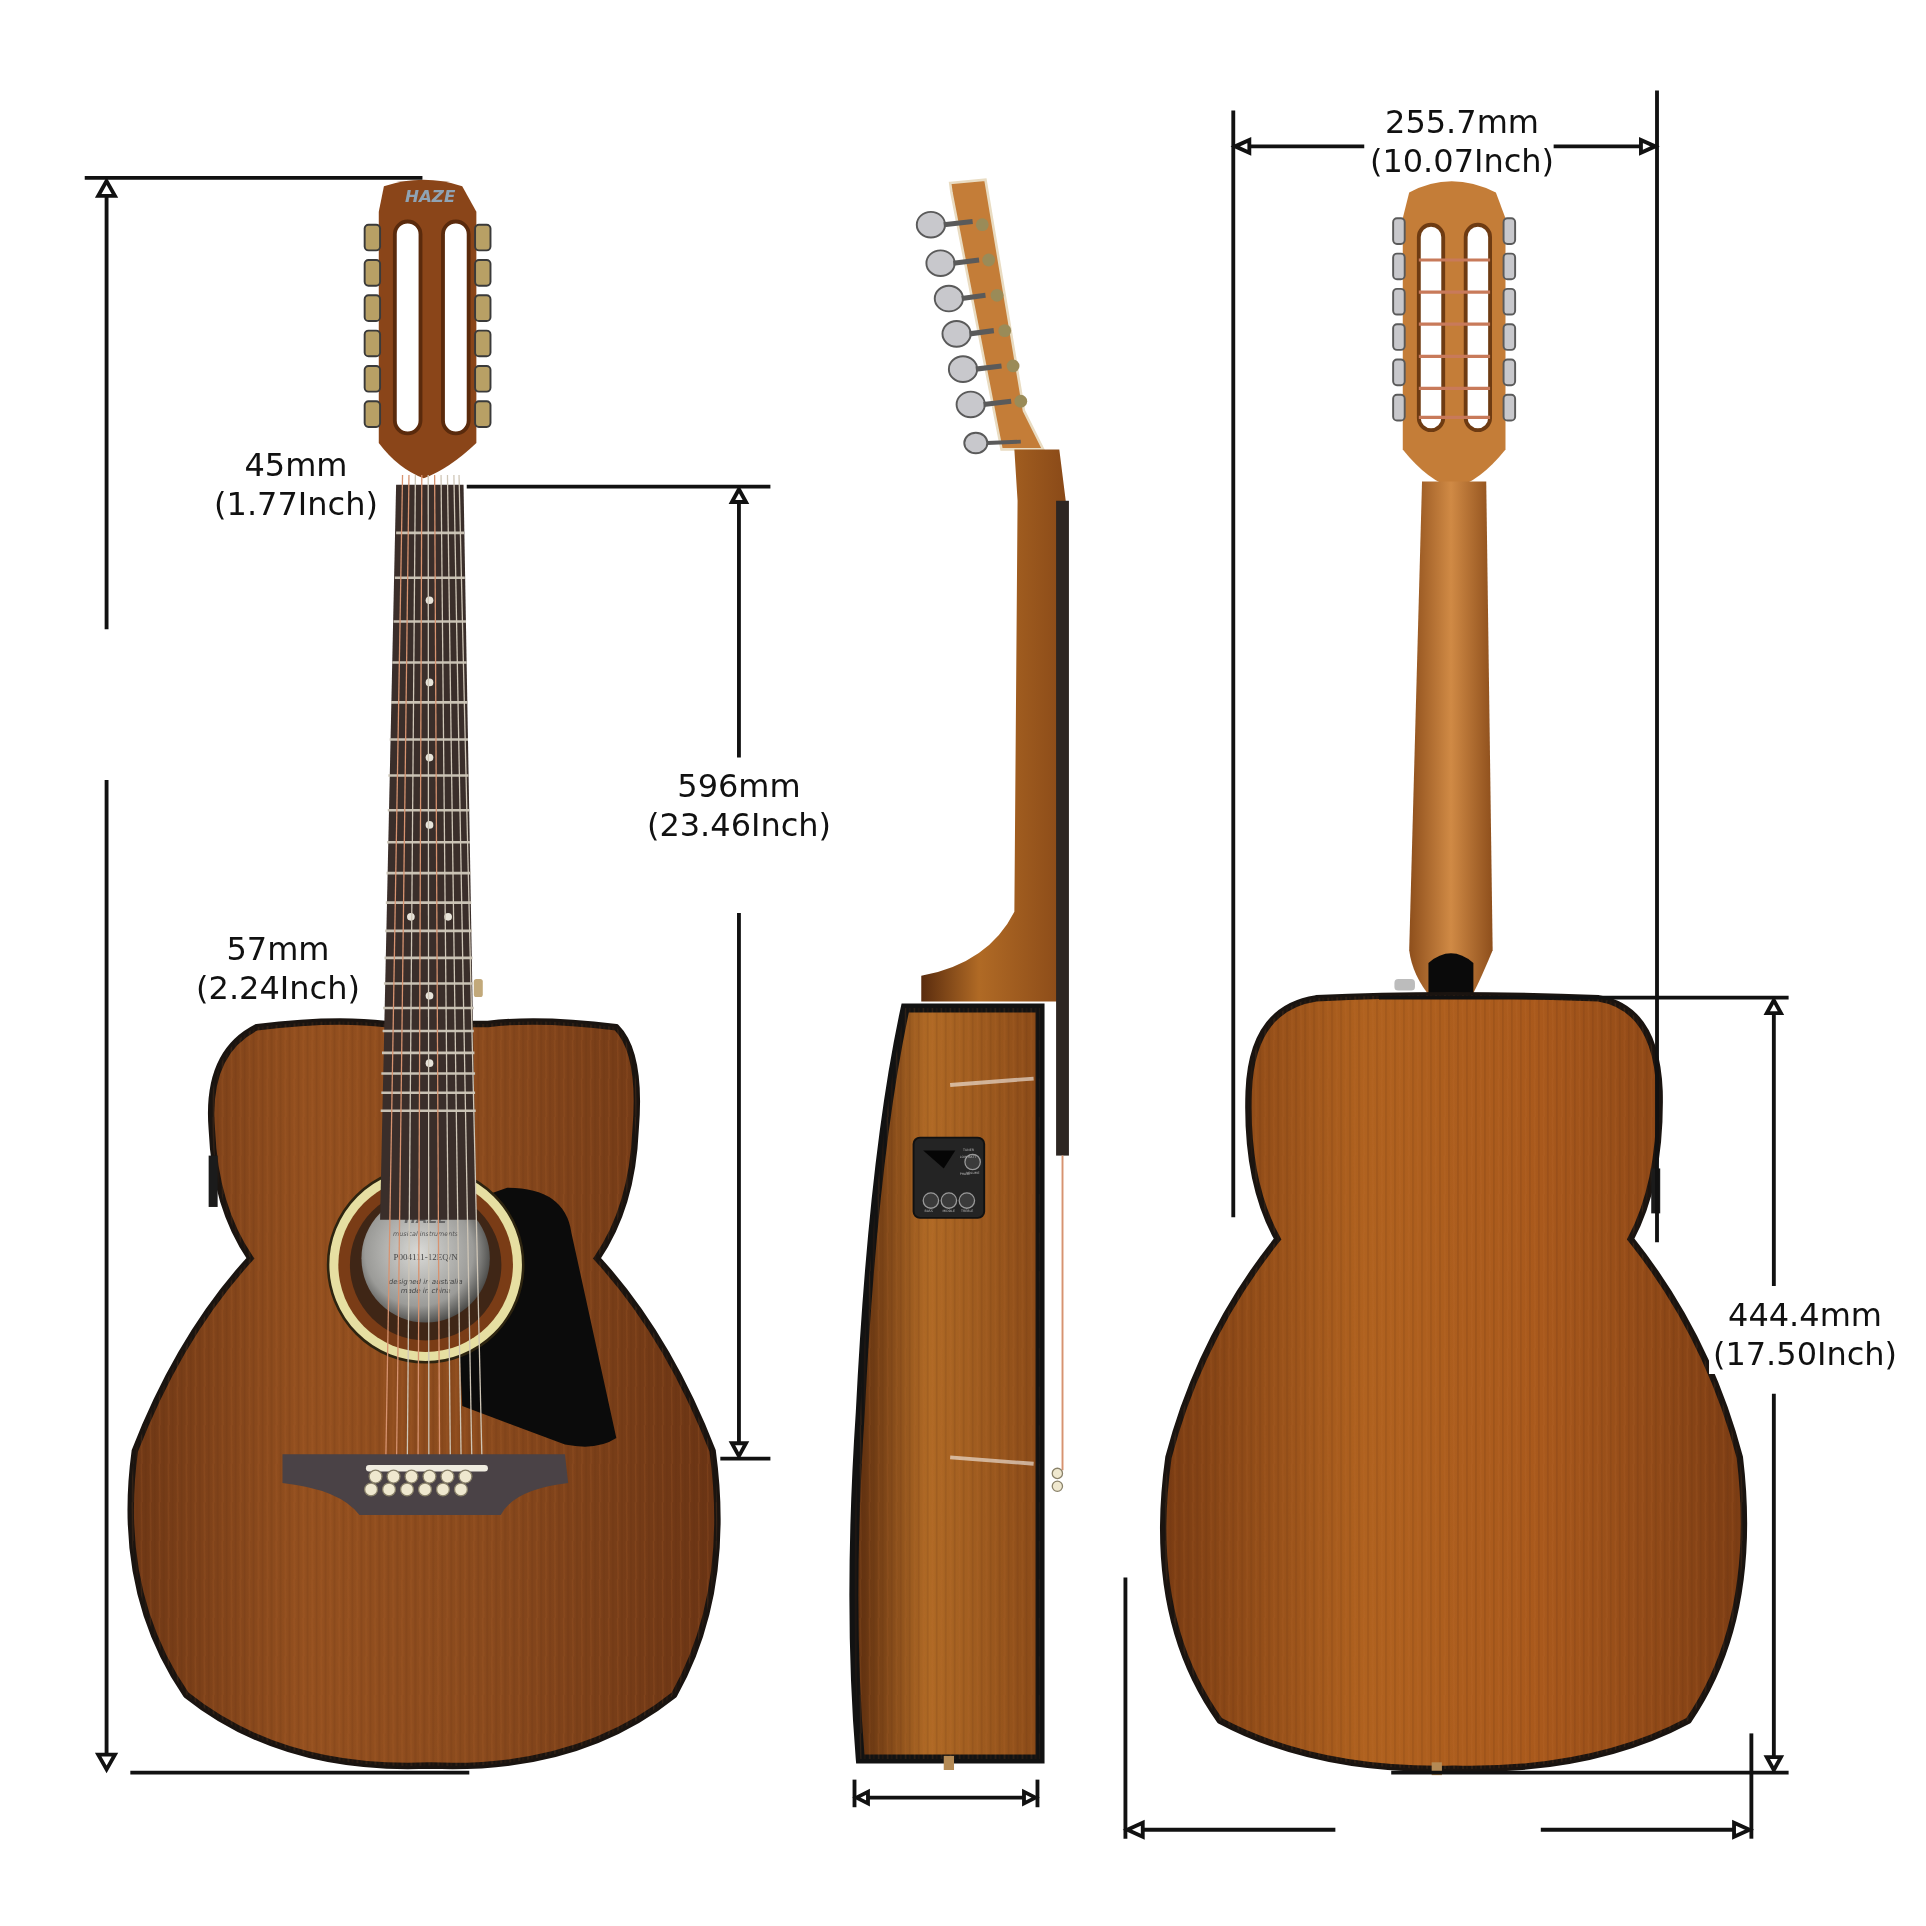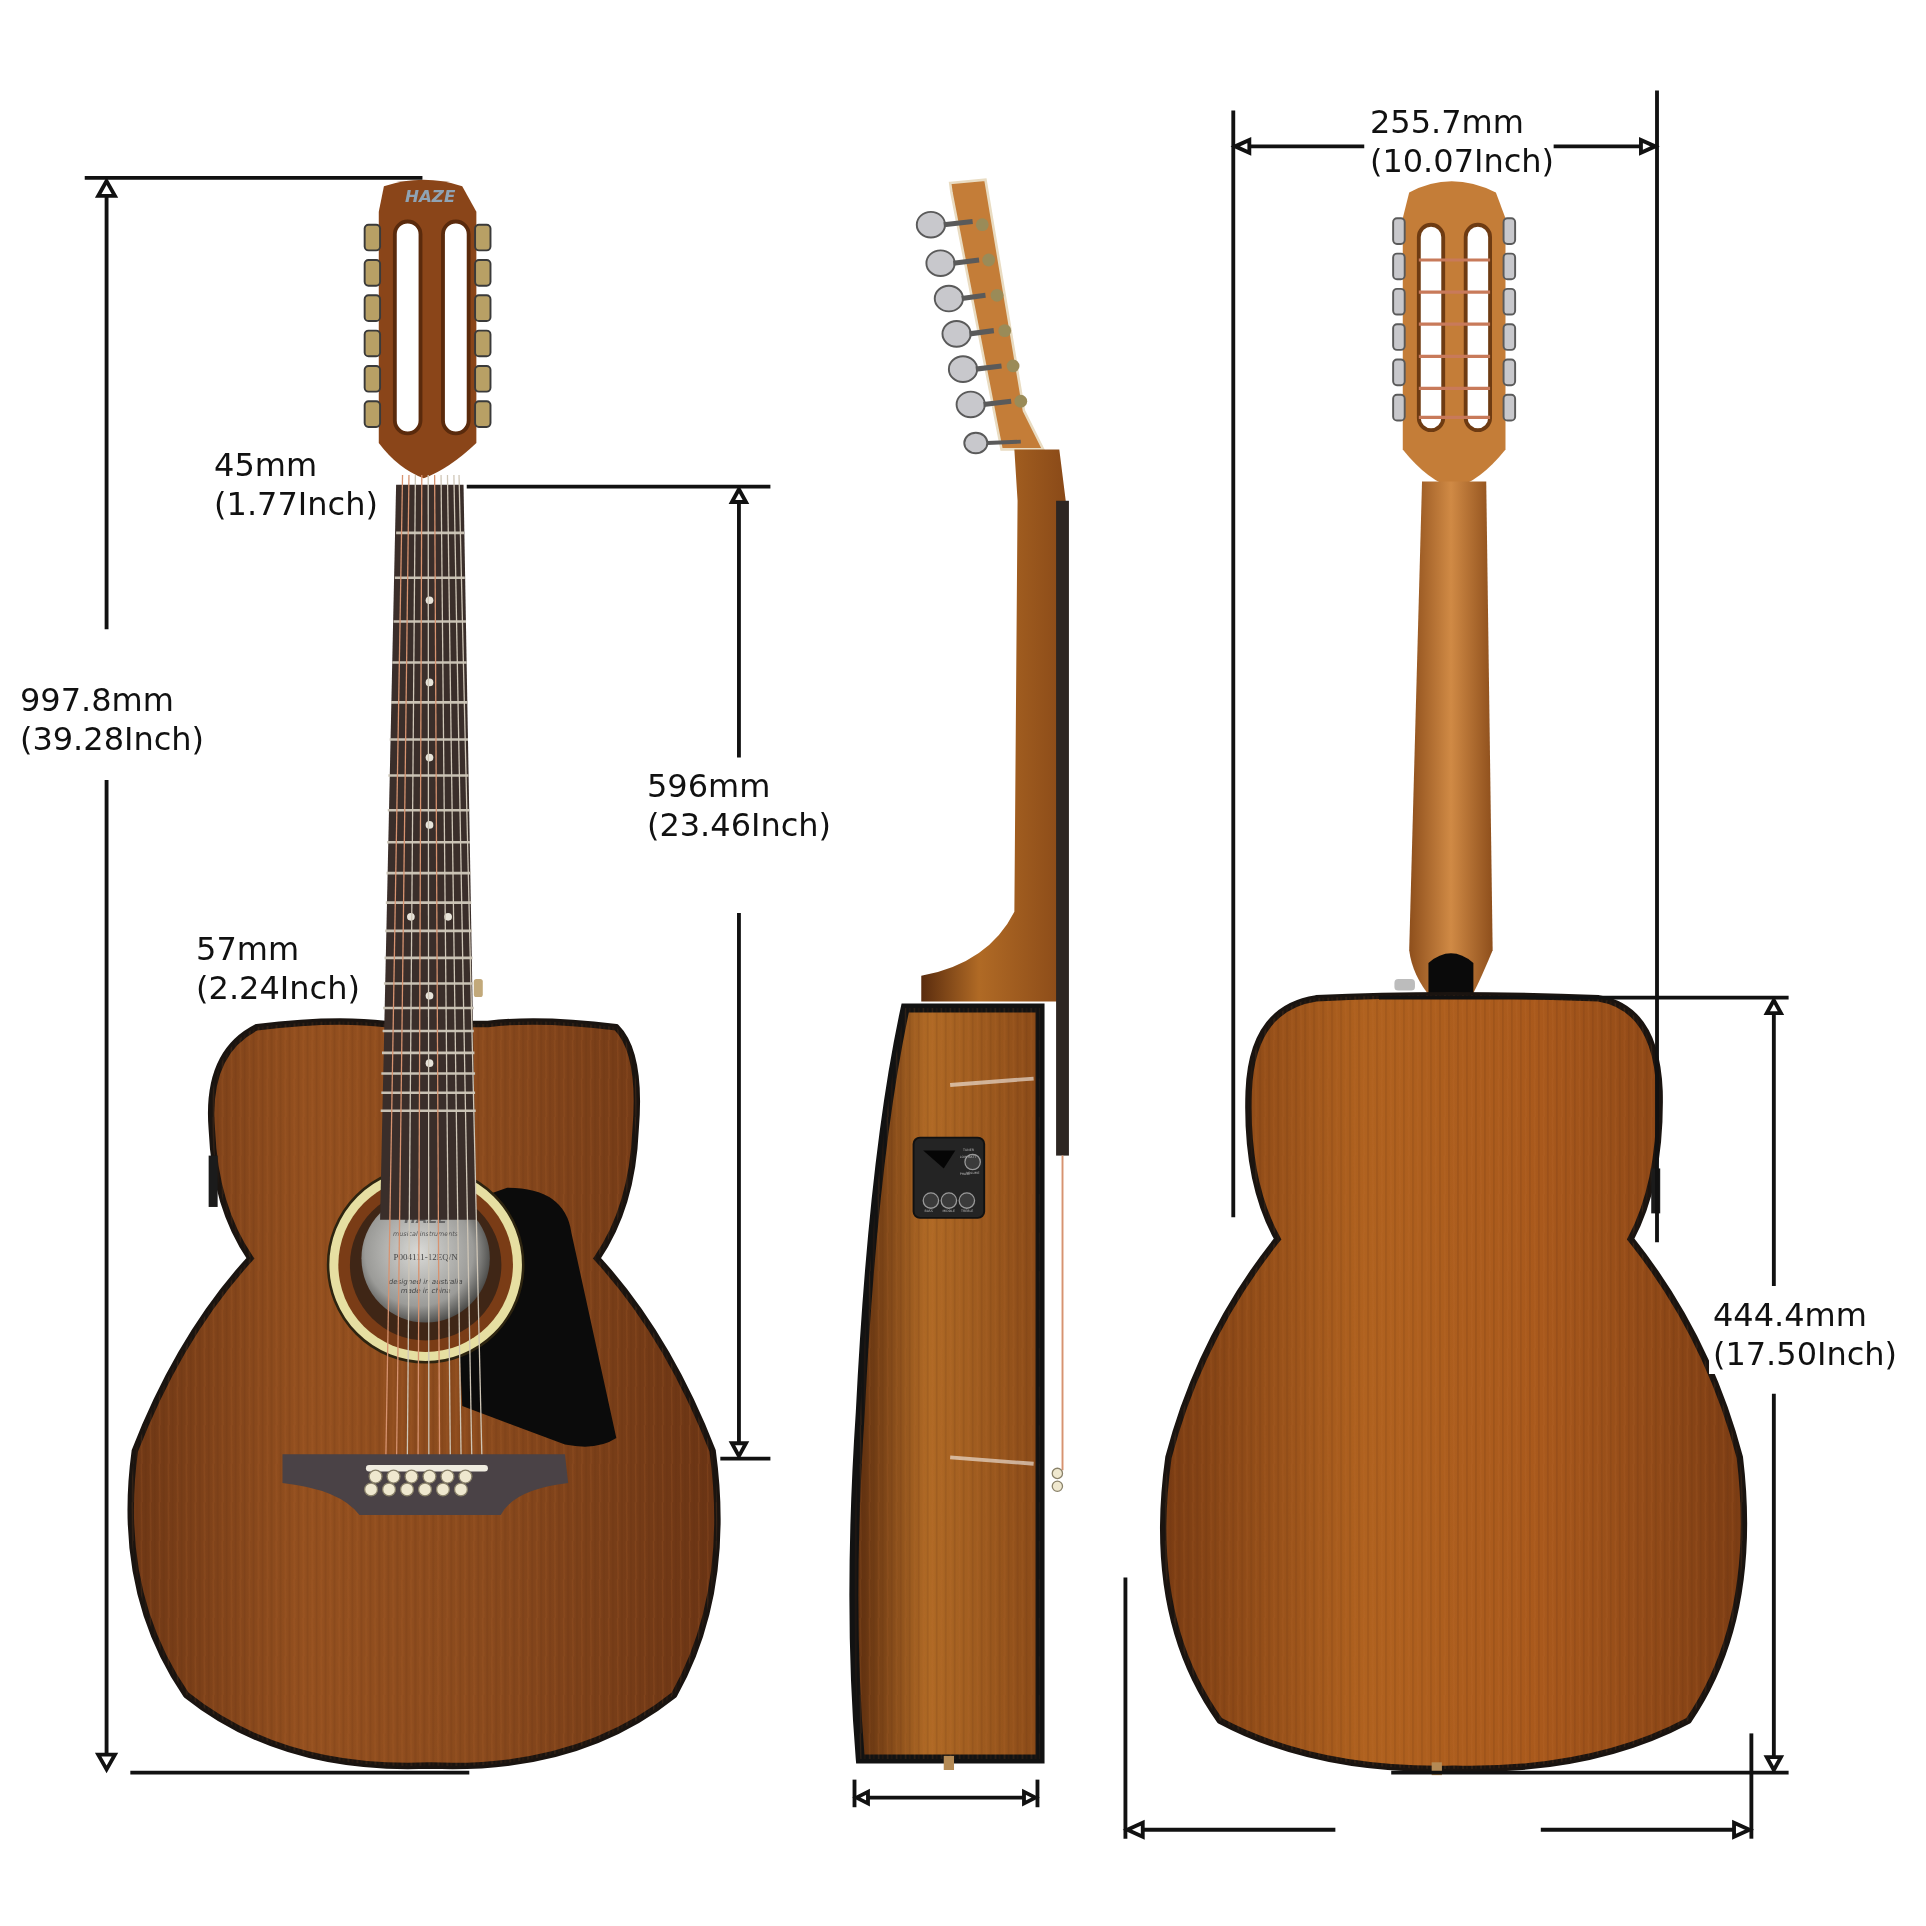--- a/index.html
+++ b/index.html
@@ -1,18 +1,18 @@
 <!DOCTYPE html>
 <html style="font-size:10.3px"><head>
 <meta charset="utf-8">
 <style>
   html, body { margin:0; padding:0; background:#ffffff; }
   body { width:1926px; height:1926px; position:relative; overflow:hidden; font-family:"DejaVu Sans","Liberation Sans",sans-serif; }
   #stage { position:absolute; left:0; top:0; width:1926px; height:1926px; }
-  .dim-label { position:absolute; transform:translateX(-50%); text-align:left; color:#111; font-size:32px; line-height:39px; white-space:nowrap; background:#fff; padding:0 3.9px; }
+  .dim-label { position:absolute; transform:translateX(-50%); text-align:center; color:#111; font-size:32px; line-height:39px; white-space:nowrap; background:#fff; padding:0 3.9px; }
   .dim-label span { display:block; }
   .wood-text { font-family:"DejaVu Sans",sans-serif; }
 </style>
 </head>
 <body>
 
 <div id="stage">
 <svg width="1926" height="1926" viewBox="0 0 3000 3000" xmlns="http://www.w3.org/2000/svg">
   <defs>
     <linearGradient id="woodTop" x1="0" y1="0" x2="1" y2="0">
@@ -296,24 +296,20 @@
     <line x1="1753" y1="2457" x2="1753" y2="2864"></line>
     <line x1="2728" y1="2700" x2="2728" y2="2864"></line>
     <line x1="1758" y1="2850" x2="2080" y2="2850"></line>
     <line x1="2400" y1="2850" x2="2723" y2="2850"></line>
     <path d="M1756 2850 L1780 2839 L1780 2861 Z"></path>
     <path d="M2725 2850 L2701 2839 L2701 2861 Z"></path>
   </g>
 </svg>
 
 
-<div class="dim-label" style="left:112px; top:681px;">
-  <span>997.8mm</span>
-  <span>(39.28Inch)</span>
-</div>
 <div class="dim-label" style="left:296px; top:446px; background:transparent;">
   <span>45mm</span>
   <span>(1.77Inch)</span>
 </div>
 <div class="dim-label" style="left:739px; top:767px;">
   <span>596mm</span>
   <span>(23.46Inch)</span>
 </div>
 <div class="dim-label" style="left:278px; top:917px; background:transparent;margin-top:13px;">
   <span>57mm</span>

